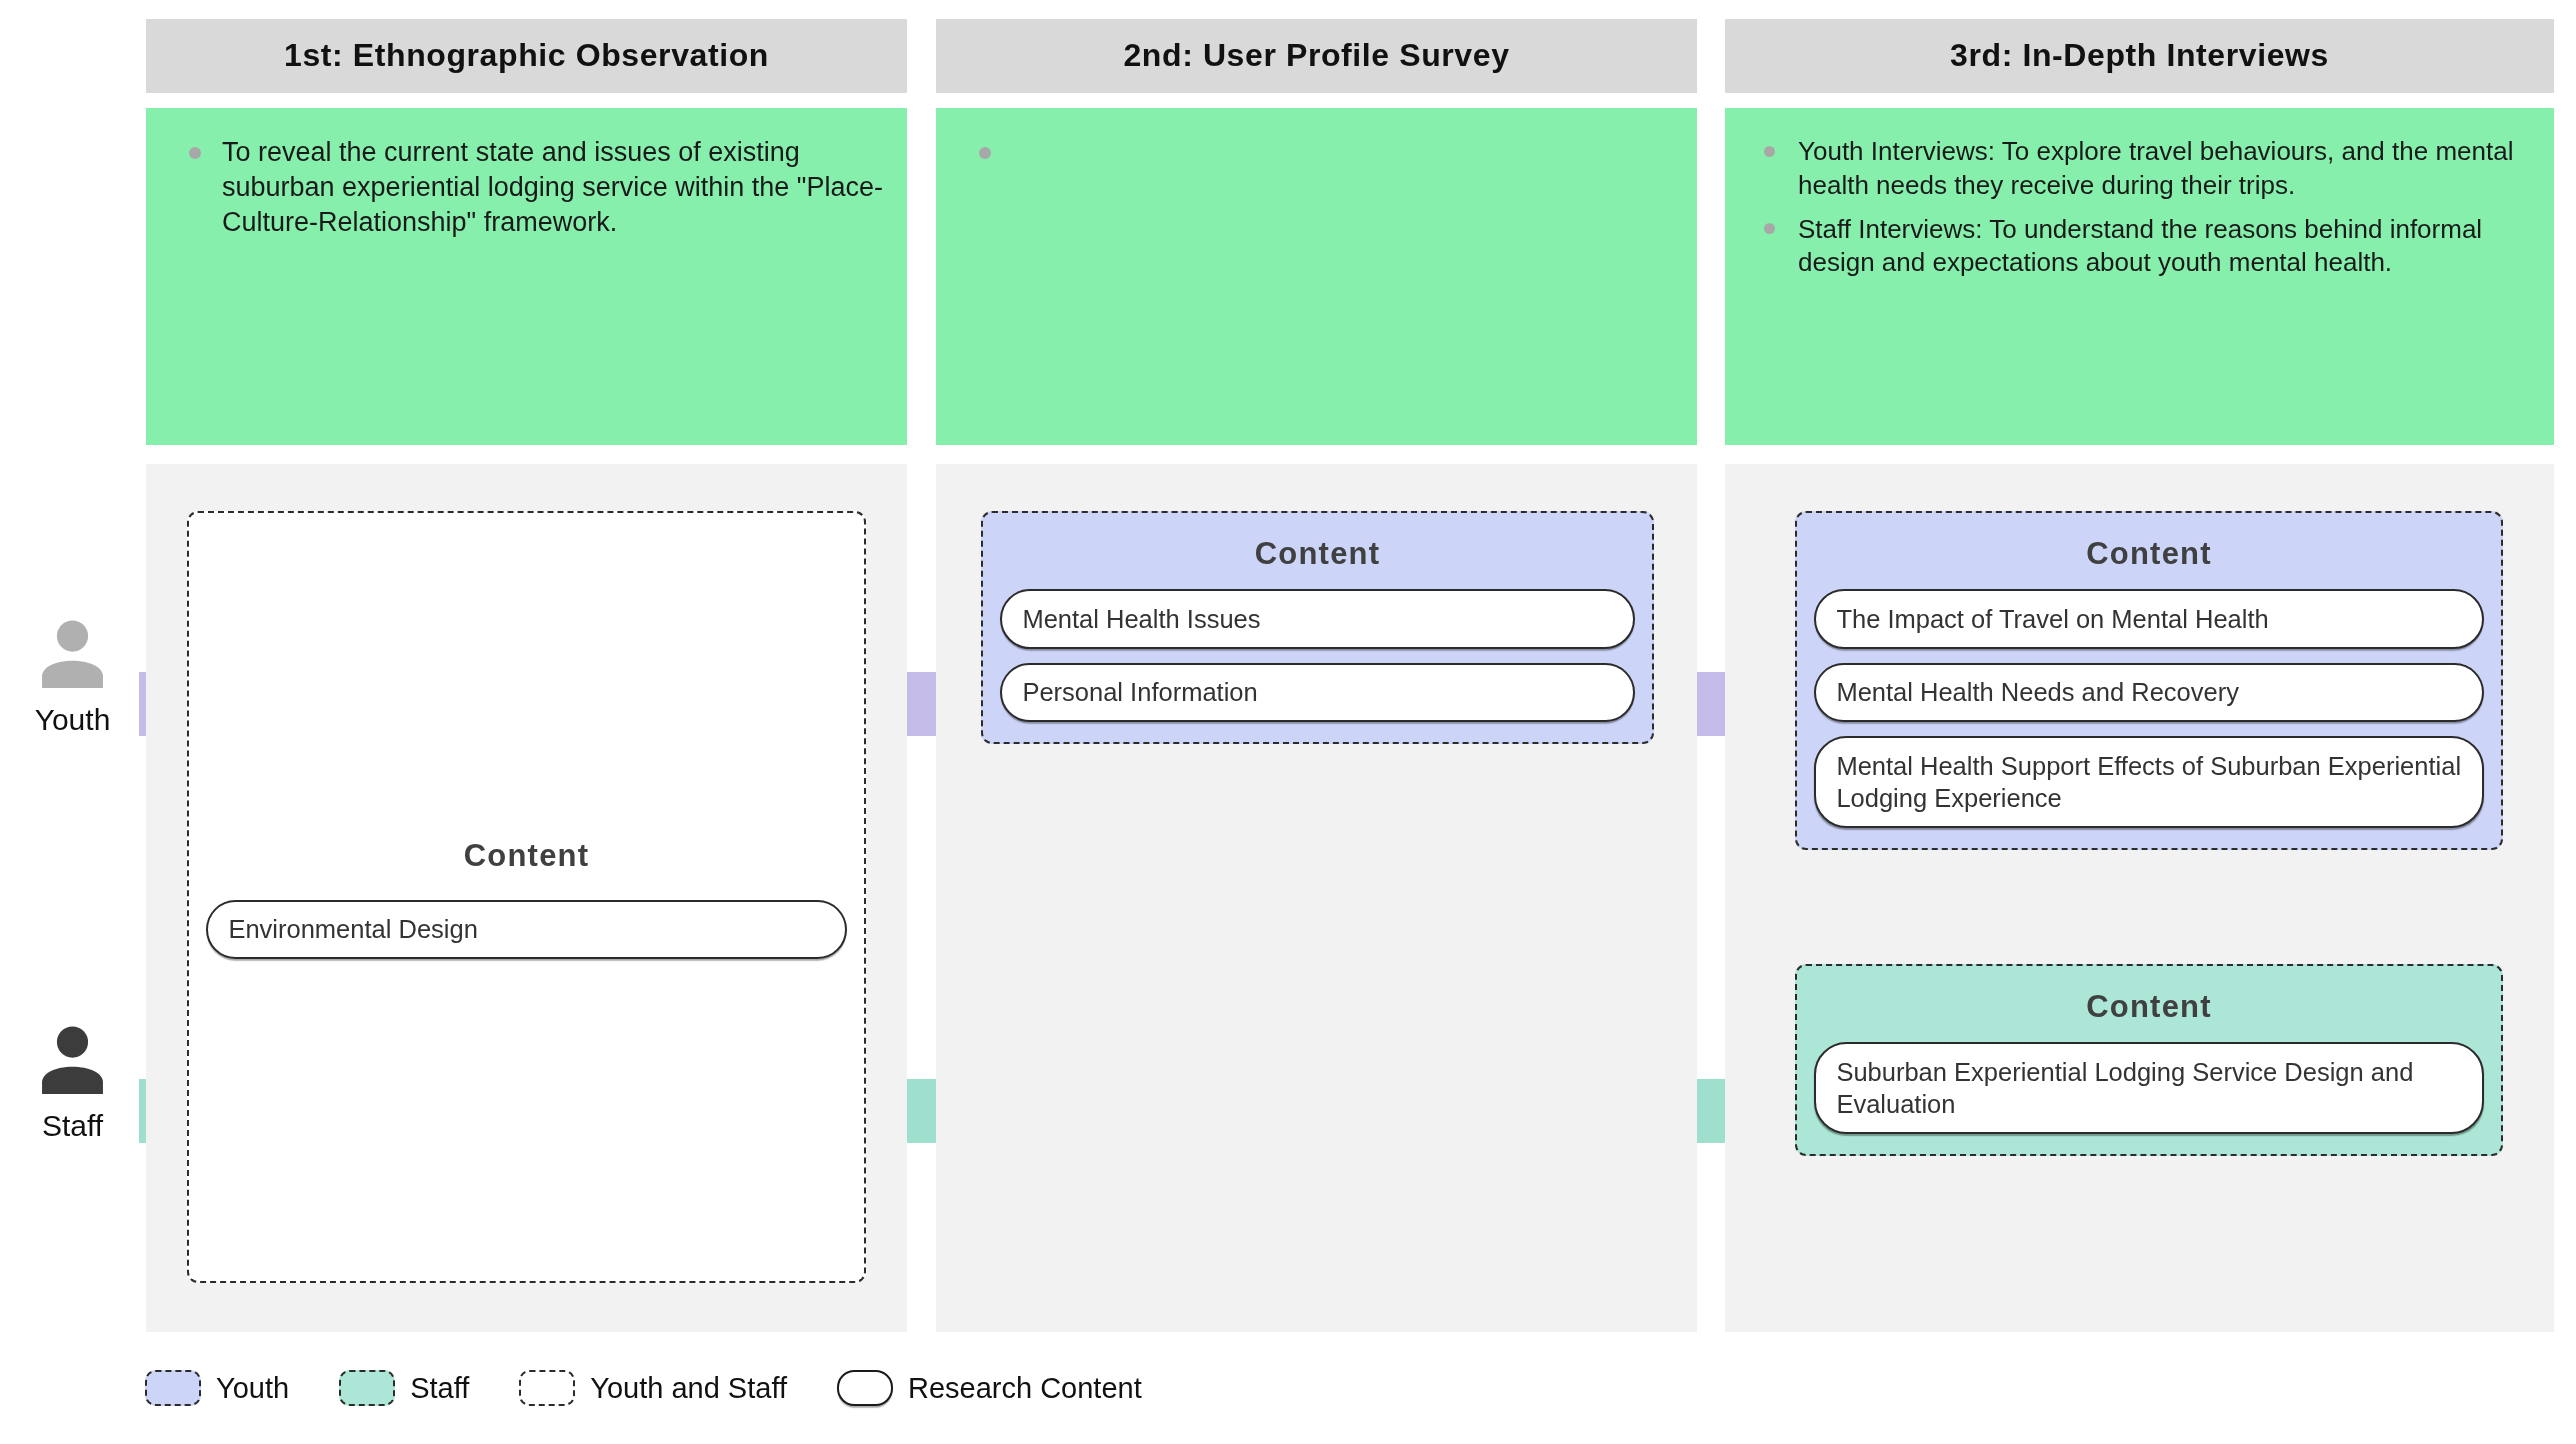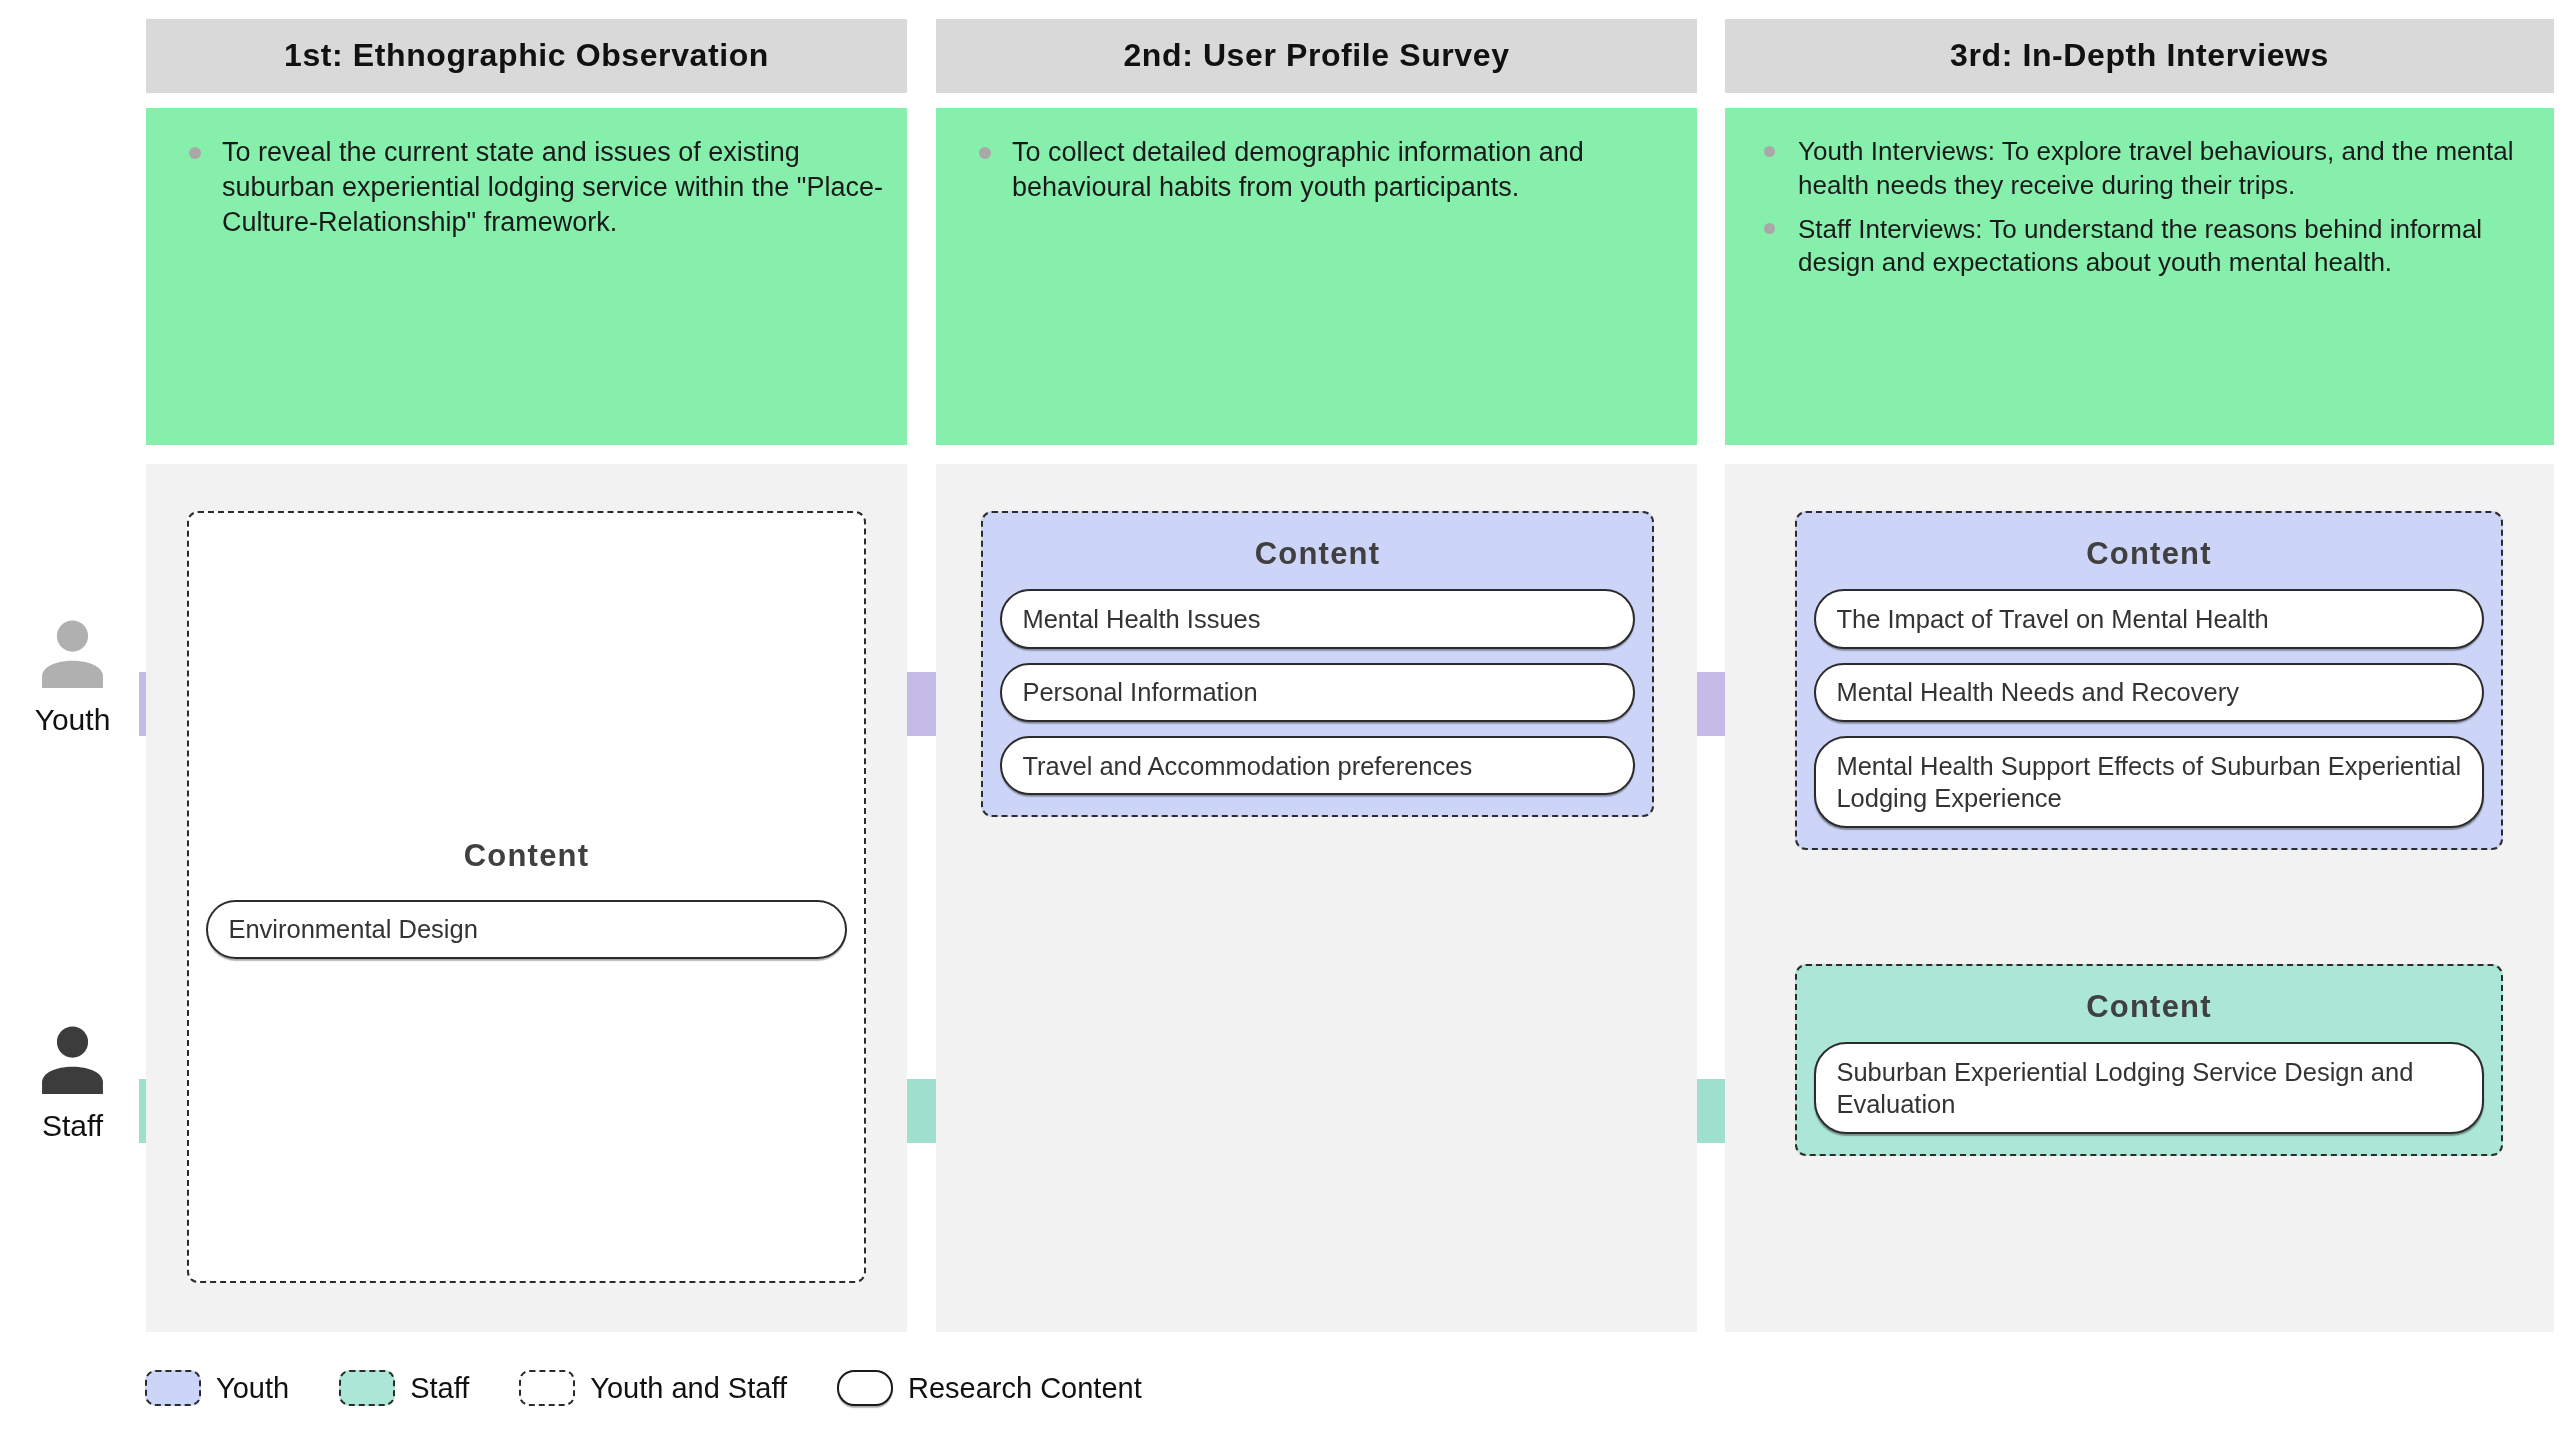--- a/index.html
+++ b/index.html
@@ -145,32 +145,30 @@
   <div class="g-title">Content</div>
   <div class="pill">Environmental Design</div>
 </div>
 
 <div class="col-head" id="head2">2nd: User Profile Survey</div>
 
 <div class="col-obj" id="obj2">
   <ul class="bullets">
     <li class="bullet">
       <span class="dot"></span>
-      <span>To collect detailed demographic information and behavioural habits from youth participants.</span>
     </li>
   </ul>
 </div>
 
 <div class="col-body" id="body2"></div>
 
 <div class="group g-youth g-dashed-dark" id="group2">
   <div class="g-title">Content</div>
   <div class="pill">Mental Health Issues</div>
   <div class="pill">Personal Information</div>
-  <div class="pill">Travel and Accommodation preferences</div>
 </div>
 
 <div class="col-head" id="head3">3rd: In-Depth Interviews</div>
 
 <div class="col-obj" id="obj3">
   <ul class="bullets tight">
     <li class="bullet">
       <span class="dot"></span>
       <span>Youth Interviews: To explore travel behaviours, and the mental health needs they receive during their trips.</span>
     </li>

